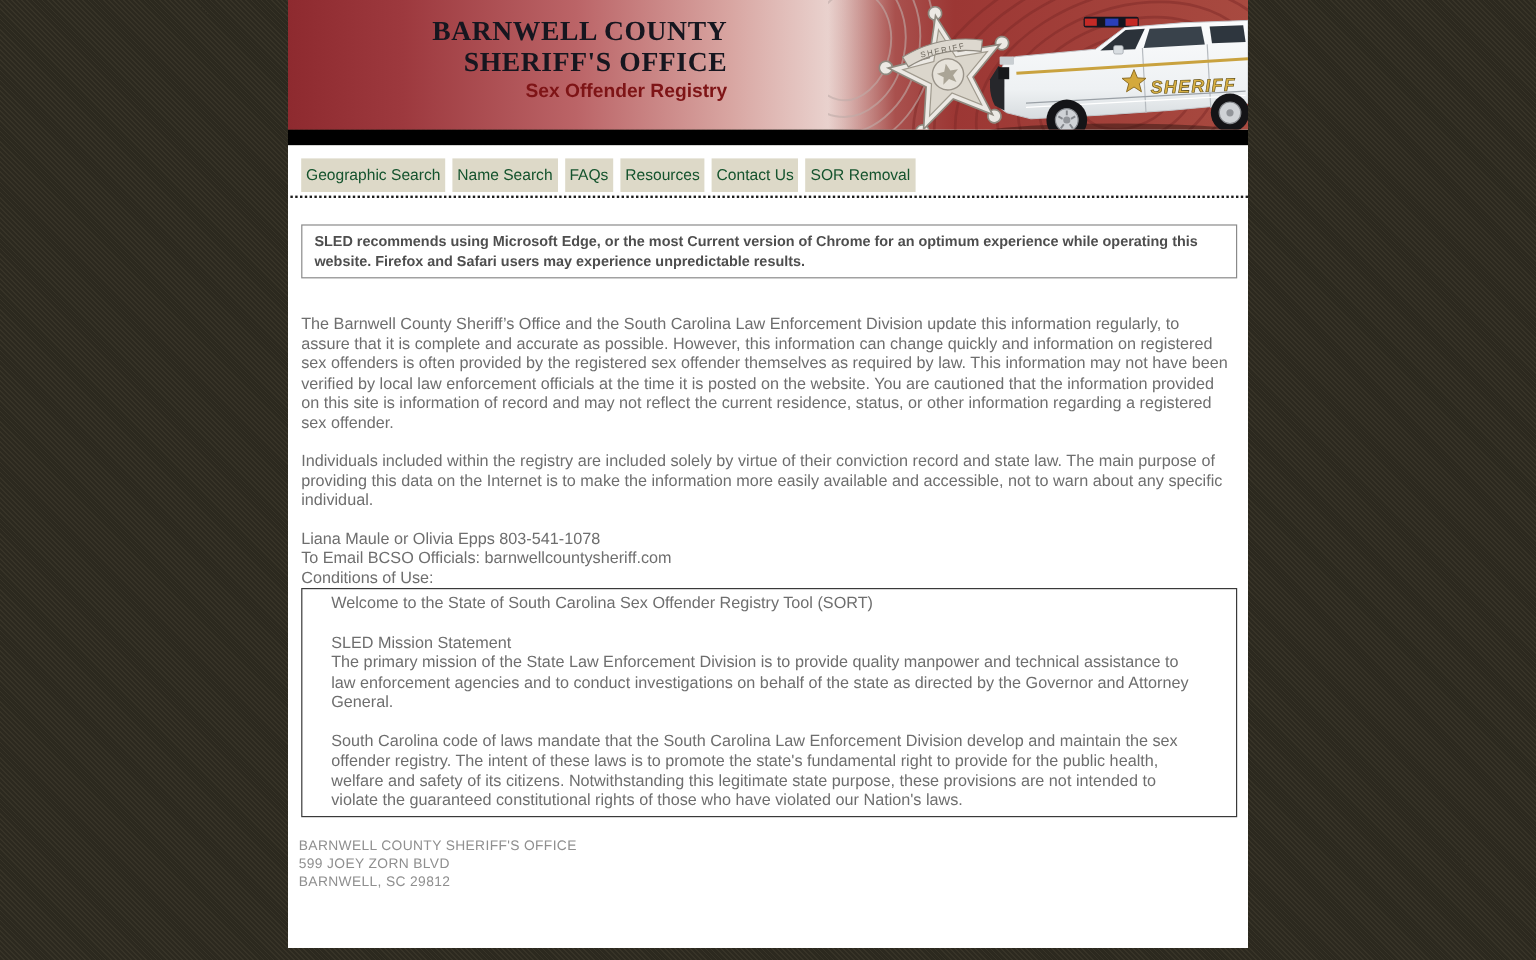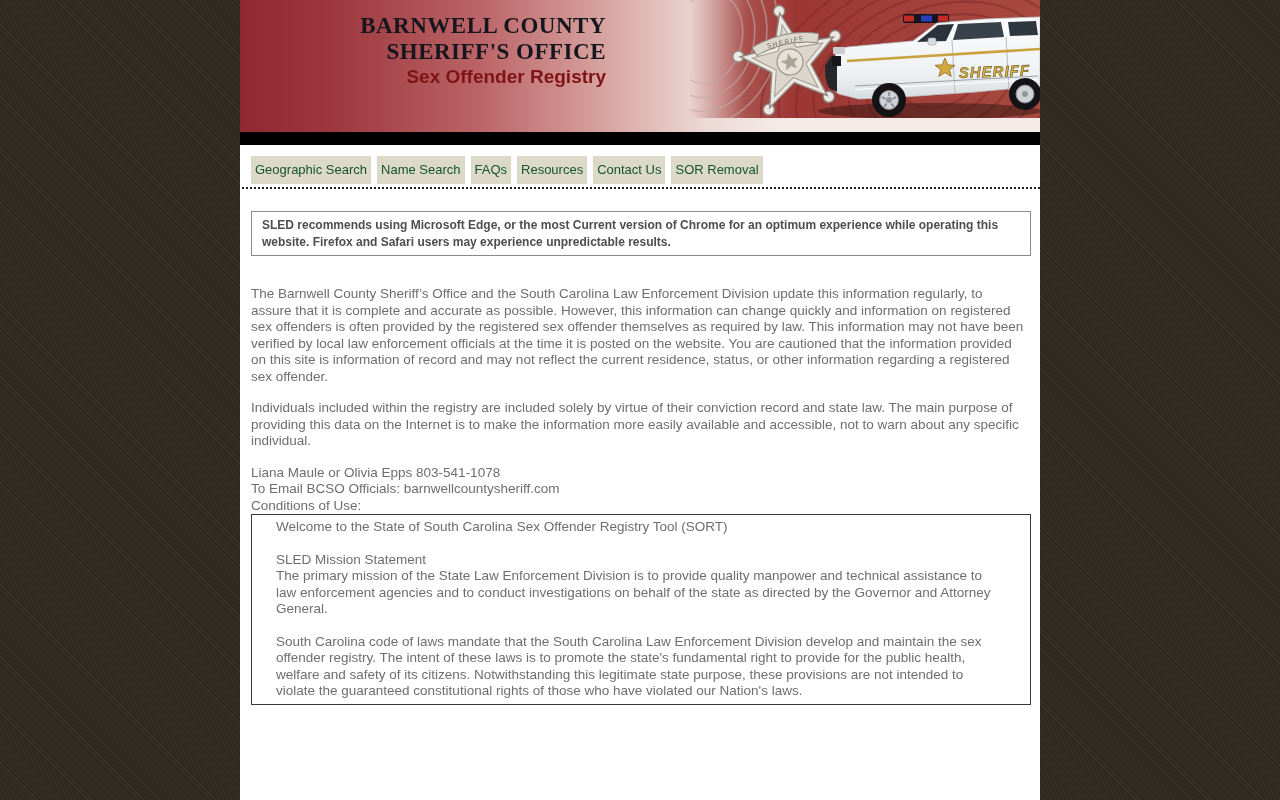--- a/index.html
+++ b/index.html
@@ -6,30 +6,30 @@
   html, body { width: 1280px; height: 800px; overflow: hidden; }
   body {
     font-family: "Liberation Sans", sans-serif;
     background-color: #2c291f;
     background-image: repeating-linear-gradient(45deg, #2c291f 0px, #2c291f 2px, #373327 2px, #373327 3px);
   }
   .page { width: 800px; height: 800px; margin: 0 auto; }
 
   
   .header {
-    position: relative; height: 132px; overflow: hidden;
+    position: relative; height: 108px; overflow: hidden;
     background: linear-gradient(90deg, #8e2a2f 0%, #9d393e 12%, #bb6467 30%,
                 #d8a5a1 46%, #ecd9d5 58%, #f5ebe8 68%, #f5ebe8 100%);
   }
   .title-block { position: absolute; top: 13px; left: 0; width: 366px; text-align: right; z-index: 3; }
   .title-line {
     font-family: "Liberation Serif", serif; font-weight: bold;
     font-size: 23px; line-height: 26px; color: #16161f; letter-spacing: 0.5px;
   }
-  .subtitle { font-size: 19px; font-weight: bold; color: #7e1416; line-height: 22px; margin-top: 1px; }
+  .subtitle { font-size: 16px; font-weight: bold; color: #7e1416; line-height: 22px; margin-top: 1px; }
   .header-art { position: absolute; top: 0; right: 0; width: 350px; height: 118px; z-index: 2; }
 
   .black-bar { height: 13px; background: #000; }
 
   
   .main { background: #fff; height: 669px; padding-top: 11px; overflow: hidden; }
 
   .nav { display: flex; gap: 6px; margin: 0 9px 0 11px; }
   .nav-btn {
     background: #ddd9c8; border: none; color: #14532d;
@@ -214,15 +214,20 @@
 
     <div class="conditions-box">
       <div>Welcome to the State of South Carolina Sex Offender Registry Tool (SORT)</div>
       <div class="cond-gap"></div>
       <div>SLED Mission Statement</div>
       <div>The primary mission of the State Law Enforcement Division is to provide quality manpower and technical assistance to law enforcement agencies and to conduct investigations on behalf of the state as directed by the Governor and Attorney General.</div>
       <div class="cond-gap"></div>
       <div>South Carolina code of laws mandate that the South Carolina Law Enforcement Division develop and maintain the sex offender registry. The intent of these laws is to promote the state's fundamental right to provide for the public health, welfare and safety of its citizens. Notwithstanding this legitimate state purpose, these provisions are not intended to violate the guaranteed constitutional rights of those who have violated our Nation's laws.</div>
     </div>
 
+    <div class="footer-address">
+      <div>BARNWELL COUNTY SHERIFF'S OFFICE</div>
+      <div>599 JOEY ZORN BLVD</div>
+      <div>BARNWELL, SC 29812</div>
+    </div>
 
   </div>
 </div>
 
 </body></html>

